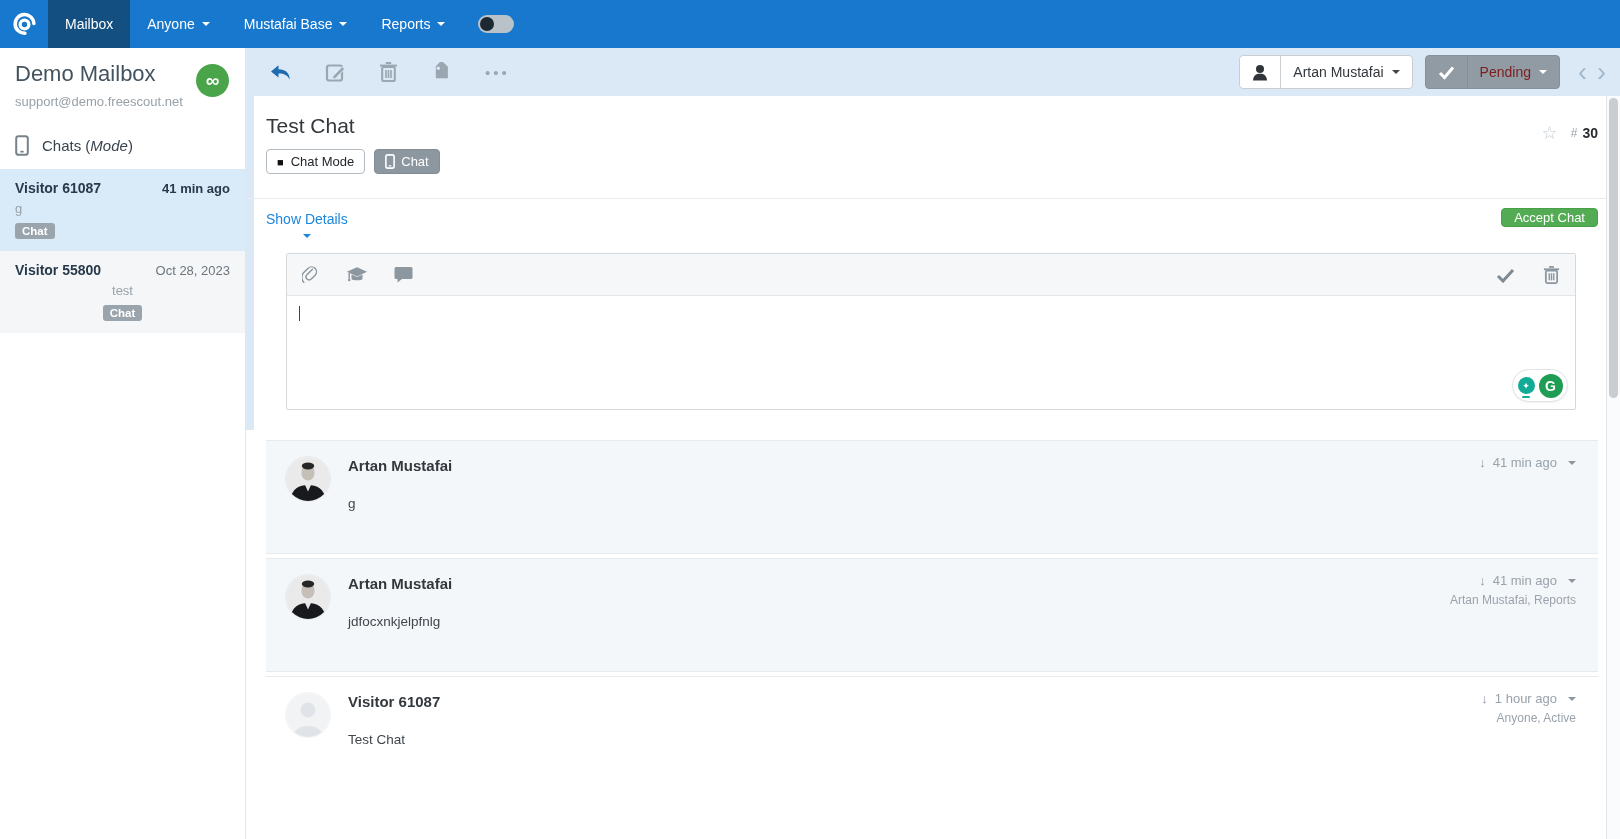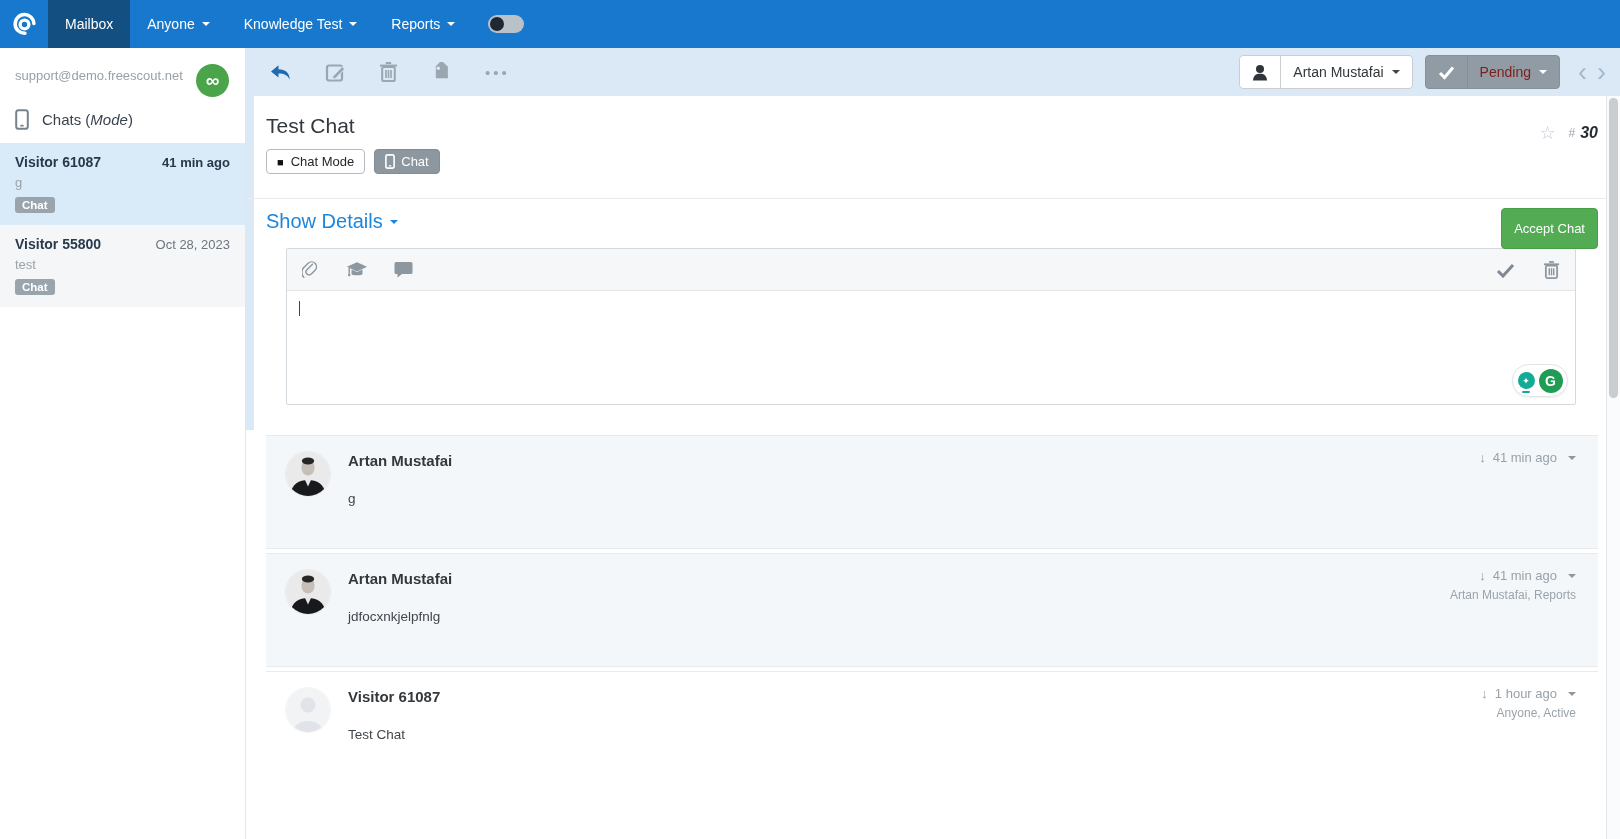--- a/index.html
+++ b/index.html
@@ -26,21 +26,21 @@
   .mbx-name { font-size:22px; color:#42525e; }
   .mbx-badge { position:absolute; right:16px; top:16px; width:33px; height:33px; border-radius:50%;
                background:#4aa44a; color:#fff; display:flex; align-items:center; justify-content:center;
                font-size:19px; font-weight:bold; cursor:pointer; }
   .mbx-email { padding:7px 15px 0 15px; font-size:13px; color:#98a1a8; }
   .chats-row { margin:26px 15px 13px 15px; display:flex; align-items:center; gap:13px;
                font-size:15px; color:#39434d; cursor:pointer; }
   .chats-row svg { color:#76828c; }
   .convo { padding:11px 15px 12px 15px; cursor:pointer; }
   .convo.active { background:#d9eaf9; }
-  .convo.read { background:#f4f6f7; }
+  .convo.read { background:#f4f6f7;text-align:center; }
   .convo-top { display:flex; justify-content:space-between; align-items:baseline; }
   .convo-name { font-size:14px; font-weight:bold; color:#27394a; }
   .convo-time { font-size:13px; color:#27394a; font-weight:bold; }
   .convo.read .convo-time { font-weight:normal; color:#6d767e; }
   .convo-preview { margin-top:5px; font-size:13px; color:#9aa2aa; }
   .convo-badge { display:inline-block; margin-top:7px; background:#9aa4ad; color:#fff;
                  font-size:11.5px; font-weight:bold; padding:2px 7px; border-radius:3px; }
 
   
   .main { position:absolute; top:48px; left:246px; right:0; bottom:0; background:#fff; }
@@ -68,29 +68,29 @@
   .conv-title { font-size:21px; color:#33383d; }
   .badge-row { margin-top:11px; display:flex; gap:9px; }
   .chatmode-btn { display:flex; align-items:center; gap:7px; background:#fff; border:1px solid #b4bbc1;
                   border-radius:4px; padding:4px 10px; font-size:13px; color:#23272b; cursor:pointer; }
   .chatmode-btn .sq { font-size:11px; color:#111; }
   .chat-btn { display:flex; align-items:center; gap:6px; background:#8d97a0; border:1px solid #828d97;
               border-radius:4px; padding:4px 10px; font-size:13px; color:#fff; cursor:pointer; }
   .conv-num { position:absolute; right:22px; top:26px; display:flex; align-items:center; gap:5px; }
   .star { font-size:18px; color:#c3ccd4; cursor:pointer; }
   .hash { font-size:12px; color:#9aa2aa; margin-left:8px; }
-  .num  { font-size:16px; font-weight:bold; color:#272c31;font-style:italic; }
+  .num  { font-size:14px; font-weight:bold; color:#272c31; }
 
   .conv-body { margin-top:24px; border-top:1px solid #e9ecee; position:relative;
                padding:11px 22px 0 20px; }
-  .show-details { color:#1d86dc; font-size:20px; display:inline-flex; align-items:center; gap:7px;
-                  cursor:pointer; }
+  .show-details { color:#1d86dc; font-size:14px; display:inline-flex; align-items:center; gap:7px;
+                  cursor:pointer;flex-direction:column; }
   .show-details .caret { border-top-color:#1d86dc; }
   .accept-chat { position:absolute; right:22px; top:9px; background:#53ab53; border:1px solid #47a047;
-                 color:#fff; font-size:13px; padding:12px 12px; border-radius:4px; cursor:pointer; }
+                 color:#fff; font-size:13px; padding:1px 12px; border-radius:4px; cursor:pointer; }
 
   .editor { margin:15px 22px 0 20px; border:1px solid #d4d9dd; border-radius:2px; }
   .editor-toolbar { height:42px; background:#f6f7f8; border-bottom:1px solid #e4e7ea;
                     display:flex; align-items:center; padding:0 15px; }
   .ed-left { display:flex; align-items:center; gap:26px; }
   .ed-right { margin-left:auto; display:flex; align-items:center; gap:28px; }
   .ed-icon { color:#8d97a0; cursor:pointer; display:flex; align-items:center; }
   .ed-icon.dark { color:#7e8994; }
   .editor-body { position:relative; height:113px; padding:10px 12px; font-size:13.5px;
                  color:#9ba1a7; cursor:text; }
@@ -145,34 +145,35 @@
     </svg>
   </div>
   <div class="nav-item active">
     <span>Mailbox</span>
   </div>
   <div class="nav-item">
     <span>Anyone</span>
     <span class="caret"></span>
   </div>
   <div class="nav-item">
-    <span>Knowledge Test</span>
+    <span>Mustafai Base</span>
     <span class="caret"></span>
   </div>
   <div class="nav-item">
     <span>Reports</span>
     <span class="caret"></span>
   </div>
   <div class="nav-toggle">
     <div class="knob"></div>
   </div>
 </div>
 
 <div class="sidebar">
   <div class="mbx-head">
+    <div class="mbx-name">Demo Mailbox</div>
     <div class="mbx-badge">
       <span>∞</span>
     </div>
   </div>
   <div class="mbx-email">support@demo.freescout.net</div>
 
   <div class="chats-row">
     <svg width="14" height="21" viewBox="0 0 14 21">
       <rect x="1.2" y="1.2" width="11.6" height="18.6" rx="2.4" fill="none" stroke="currentColor" stroke-width="2"></rect>
       <rect x="5.2" y="15.8" width="3.6" height="1.8" rx="0.9" fill="currentColor"></rect>

